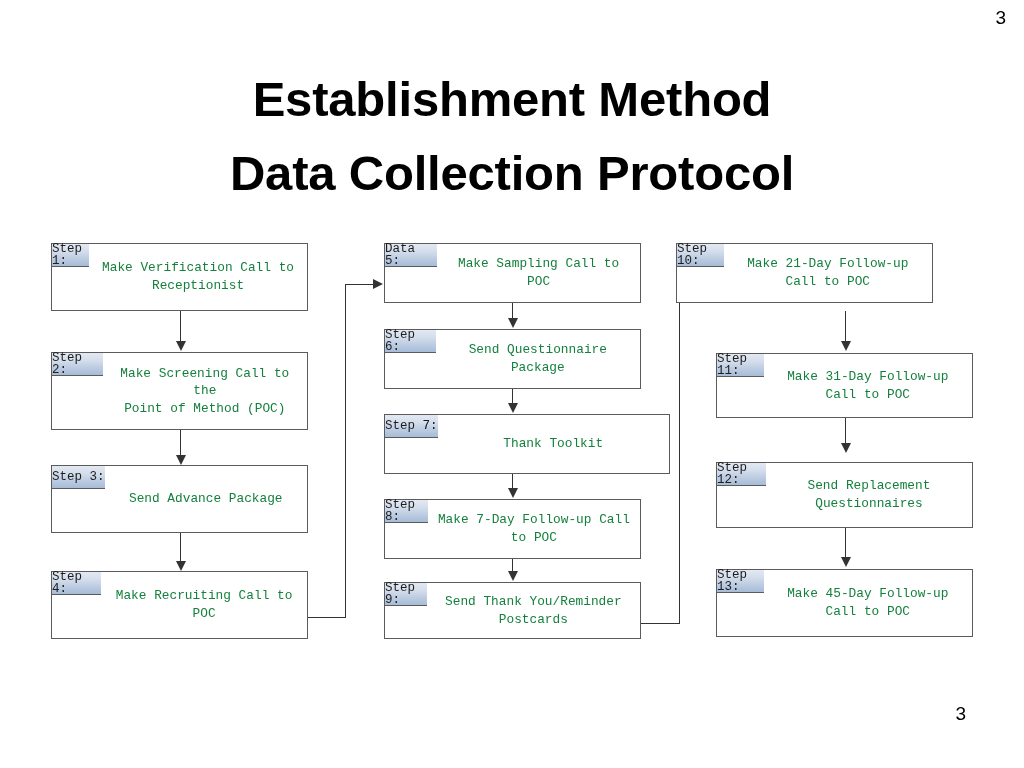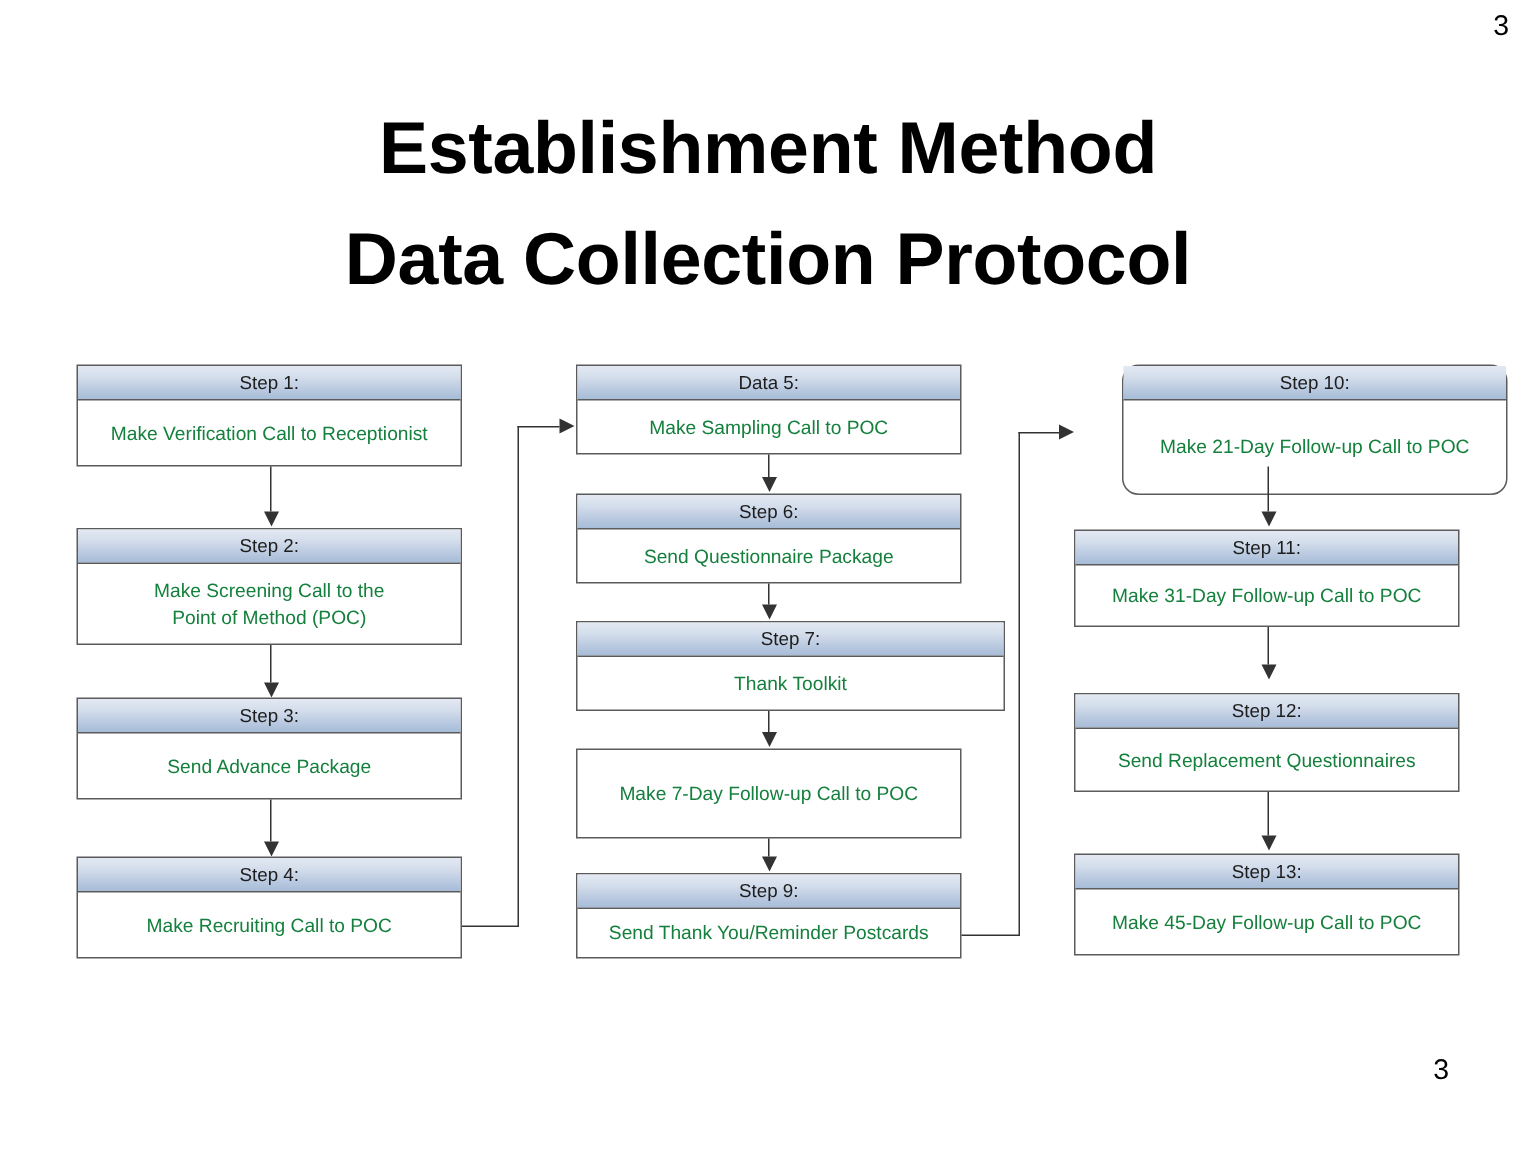--- a/index.html
+++ b/index.html
@@ -47,21 +47,22 @@
   }
   #title .tline { display: block; white-space: nowrap; font-weight: bold; }
 
   
   .flowbox {
     position: absolute;
     box-sizing: border-box;
     border: 1px solid #5b5b5b;
     background: #ffffff;
     display: flex;
-    flex-direction: column;
+    flex-direction: row;
+    font-family: Liberation Mono, monospace;
   }
   .flowbox .bx-head {
     height: 23px;
     box-sizing: border-box;
     border-bottom: 1px solid #5b5b5b;
     background: linear-gradient(to bottom, #e3e9f3 0%, #d3ddeb 35%, #b9c9e0 72%, #a6bcd7 100%);
     display: flex;
     align-items: center;
     justify-content: center;
     font-size: 12.5px;
@@ -175,37 +176,38 @@
 
   <div class="flowbox" style="left:384px; top:414px; width:286px; height:60px;">
     <div class="bx-head">Step 7:</div>
     <div class="bx-body">Thank Toolkit</div>
   </div>
 
   <div class="vline" style="left:512px; top:474px; height:14px;"></div>
   <div class="arrow-down" style="left:508px; top:488px;"></div>
 
   <div class="flowbox" style="left:384px; top:499px; width:257px; height:60px;">
+    <div class="bx-head">Step 8:</div>
     <div class="bx-body">Make 7-Day Follow-up Call to POC</div>
   </div>
 
   <div class="vline" style="left:512px; top:559px; height:12px;"></div>
   <div class="arrow-down" style="left:508px; top:571px;"></div>
 
   <div class="flowbox" style="left:384px; top:582px; width:257px; height:57px;">
     <div class="bx-head">Step 9:</div>
     <div class="bx-body">Send Thank You/Reminder Postcards</div>
   </div>
 
   <div class="hline" style="left:641px; top:623px; width:39px;"></div>
   <div class="vline" style="left:679px; top:288px; height:336px;"></div>
   <div class="hline" style="left:679px; top:288px; width:27px;"></div>
   <div class="arrow-right" style="left:706px; top:283px;"></div>
 
-  <div class="flowbox" style="left:748px; top:243px; width:257px; height:87px;border-radius:11px;">
+  <div class="flowbox" style="left:676px; top:243px; width:257px; height:60px;">
     <div class="bx-head">Step 10:</div>
     <div class="bx-body">Make 21-Day Follow-up Call to POC</div>
   </div>
 
   <div class="vline" style="left:845px; top:311px; height:30px;"></div>
   <div class="arrow-down" style="left:841px; top:341px;"></div>
 
   <div class="flowbox" style="left:716px; top:353px; width:257px; height:65px;">
     <div class="bx-head">Step 11:</div>
     <div class="bx-body">Make 31-Day Follow-up Call to POC</div>

